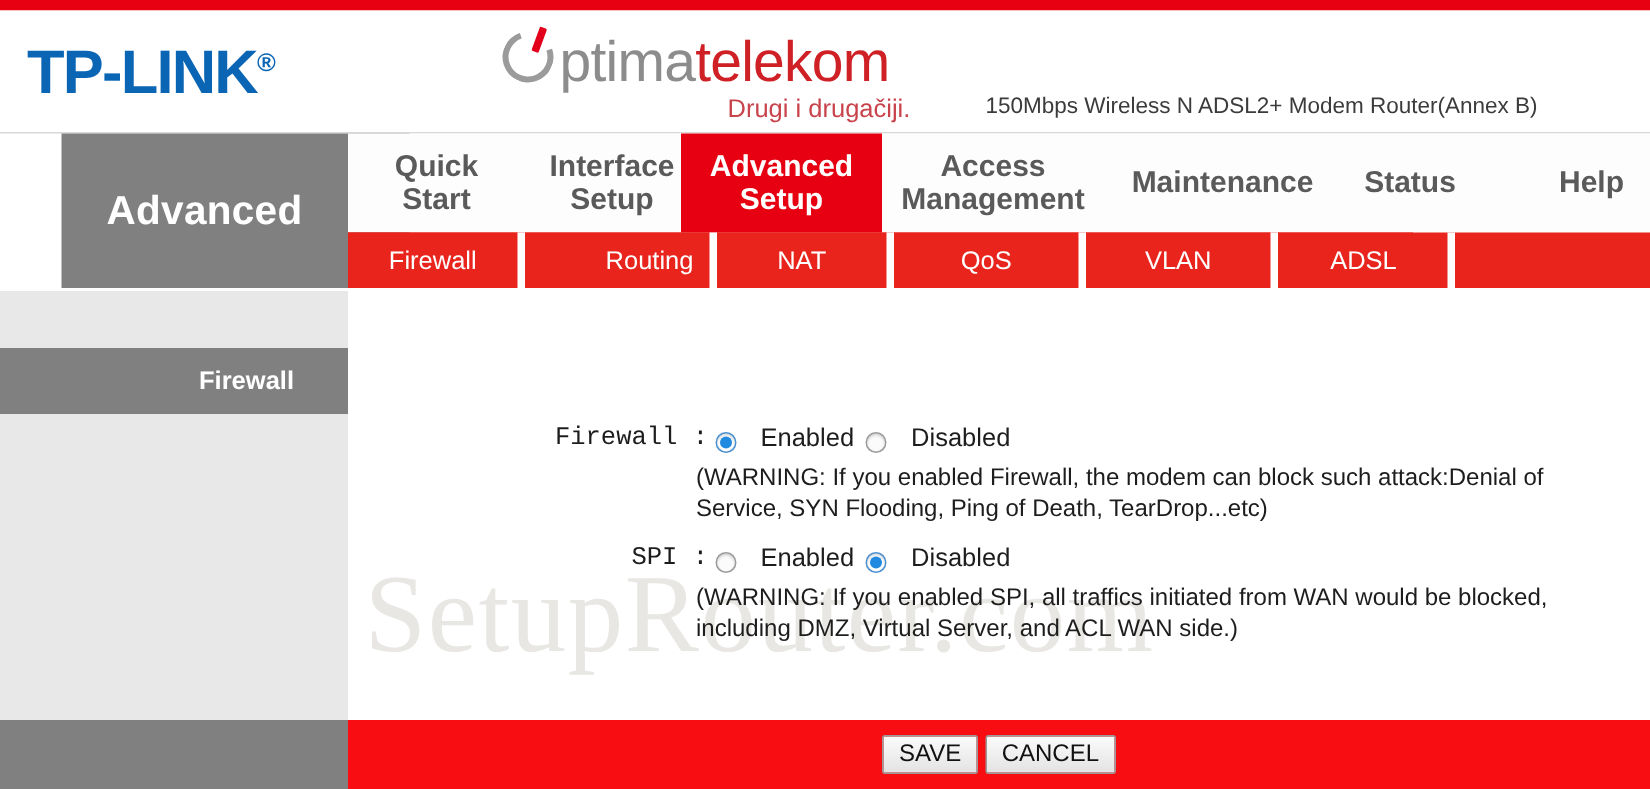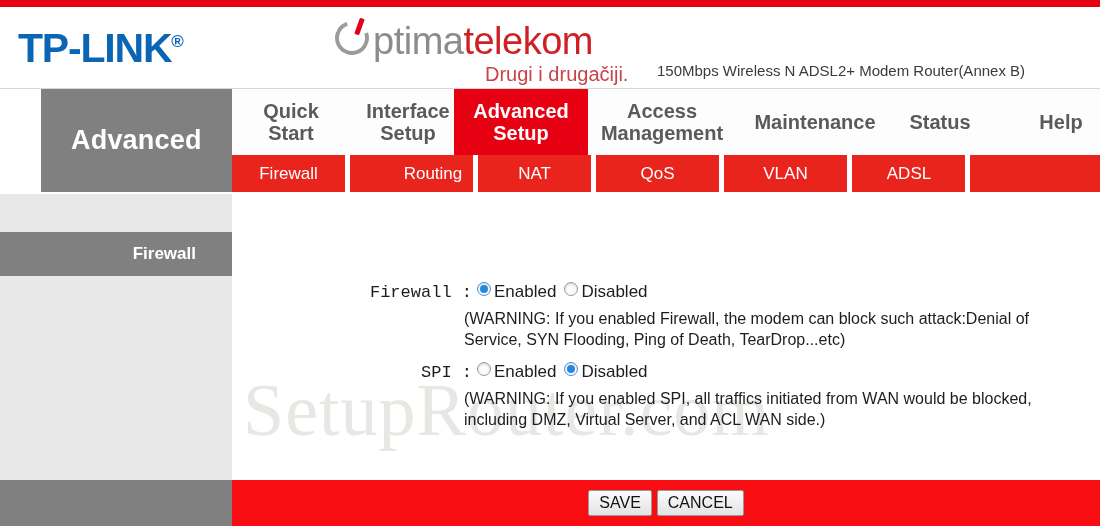--- a/index.html
+++ b/index.html
@@ -91,21 +91,21 @@
     background: #e2001a;
     transform: rotate(20deg);
     border-radius: 1px;
   }
   .optima-gray { color: #8c8c8c; letter-spacing: -0.5px; }
   .optima-red  { color: #cf2026; letter-spacing: -0.5px; }
 
   .optima-tag {
     position: absolute;
     left: 152px; top: 44px;
-    font-size: 20px;
+    font-size: 17px;
     color: #c8434b;
     white-space: nowrap;
   }
 
   .model-text {
     position: absolute;
     left: 657px; top: 55px;
     font-size: 15px;
     color: #3b3b3b;
     white-space: nowrap;
@@ -269,22 +269,22 @@
   }
   .radio-group {
     position: absolute;
     display: flex;
     align-items: center;
     gap: 8px;
     white-space: nowrap;
   }
   .radio {
     display: inline-flex;
-    align-items: flex-start;
-    gap: 3px;
+    align-items: flex-end;
+    gap: 16px;
     font-size: 17px;
     color: #1d1d1d;
     cursor: pointer;
   }
   .rdot {
     display: inline-block;
     width: 14px; height: 14px;
     border-radius: 50%;
     background: #fbfbfb;
     border: 1px solid #9a9a9a;

